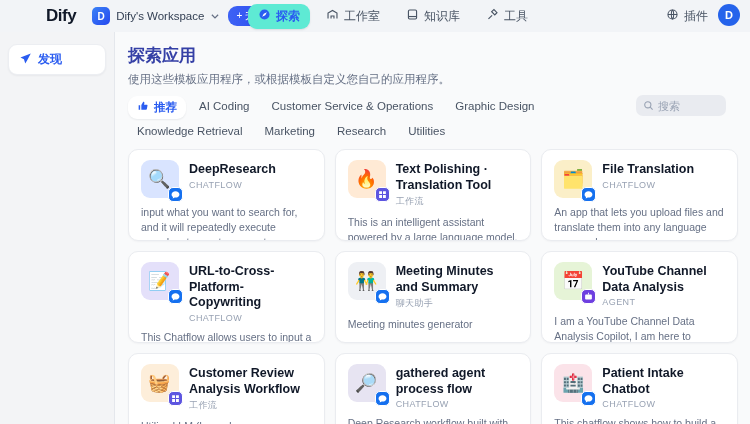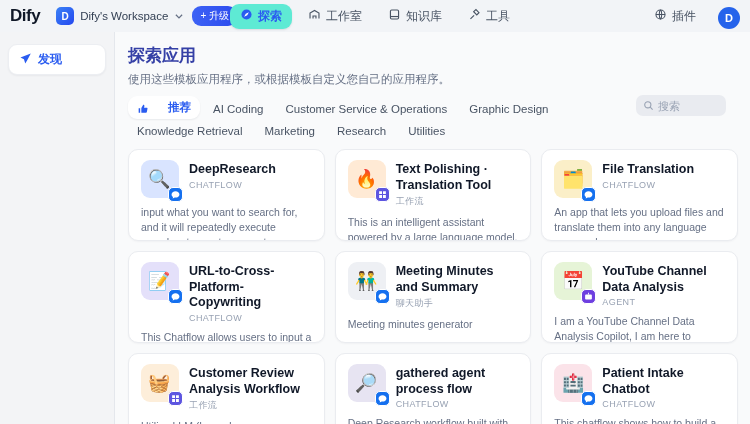--- a/index.html
+++ b/index.html
@@ -4,43 +4,43 @@
 <style>
   * { box-sizing: border-box; margin: 0; padding: 0; }
   html,body { width:750px; height:424px; overflow:hidden; }
   body {
     font-family:"Liberation Sans", sans-serif;
     background:#f2f4f7;
     color:#1d2939;
     font-size:12px;
   }
   
-  .navbar { height:32px; display:flex; align-items:center; padding:0 10px; position:relative; background:#f2f4f7; }
+  .navbar { height:32px; display:flex; align-items:center; padding:0 10px; position:relative; background:#f2f4f7;margin-left:36px; }
   .logo { font-weight:bold; font-size:17px; letter-spacing:-0.5px; color:#101828; }
   .ws-chip { display:flex; align-items:center; gap:6px; margin-left:16px; font-size:11.5px; color:#344054; cursor:pointer; }
   .ws-avatar { width:18px; height:18px; border-radius:5px; background:linear-gradient(135deg,#3b82f6,#2548ef); color:#fff; font-size:10px; font-weight:bold; display:grid; place-items:center; }
   .chev { color:#667085; display:flex; }
   .upgrade { background:linear-gradient(90deg,#3d62f5,#2c4bee); color:#fff; font-size:10px; padding:3px 8px; border-radius:9px; margin-left:8px; cursor:pointer; white-space:nowrap; }
   .nav-center { position:absolute; left:50%; transform:translateX(-50%); display:flex; gap:6px; align-items:center; }
   .nav-tab { display:flex; align-items:center; gap:5px; font-size:12px; color:#495464; padding:4px 10px; border-radius:9px; cursor:pointer; white-space:nowrap; }
   .nav-tab.active { background:#5eead4; color:#2a5cf0; font-weight:bold; box-shadow:0 1px 2px rgba(16,24,40,.1); }
   .nav-tab svg { width:13px; height:13px; }
-  .nav-right { margin-left:auto; display:flex; align-items:flex-end; gap:12px; }
+  .nav-right { margin-left:auto; display:flex; align-items:flex-start; }
   .avatar { width:22px; height:22px; border-radius:50%; background:#2563eb; color:#fff; font-size:11px; font-weight:bold; display:grid; place-items:center; cursor:pointer; }
   
   .layout { display:flex; height:392px; }
   .sidebar { width:115px; background:#f3f4f6; border-right:1px solid #e4e7ec; padding:12px 8px; }
   .side-item { display:flex; align-items:center; gap:6px; background:#fff; border:1px solid #eceef2; border-radius:9px; padding:6px 10px; color:#2a5cf0; font-size:12px; font-weight:bold; cursor:pointer; box-shadow:0 1px 2px rgba(16,24,40,.05); }
   .side-item svg { width:13px; height:13px; }
   .main { flex:1; background:#f9fafb; padding:12px 12px 0 13px; position:relative; }
   .page-title { font-size:17px; font-weight:bold; color:#3540a6; }
   .page-subtitle { font-size:11.5px; color:#667085; margin-top:5px; }
   
   .filters { margin-top:9px; display:flex; flex-wrap:wrap; gap:2px 4px; width:505px; }
-  .filter-tab { font-size:11.5px; color:#495464; padding:4px 9px; border-radius:9px; display:flex; align-items:flex-end; gap:19px; cursor:pointer; white-space:nowrap; }
+  .filter-tab { font-size:11.5px; color:#495464; padding:4px 9px; border-radius:9px; display:flex; align-items:flex-start; gap:5px; cursor:pointer; white-space:nowrap; }
   .filter-tab.active { background:#fff; color:#2a5cf0; font-weight:bold; box-shadow:0 1px 2px rgba(16,24,40,.07); }
   .filter-tab svg { width:12px; height:12px; }
   .search-box { position:absolute; right:24px; top:63px; width:90px; height:21px; background:#e9ebf0; border-radius:7px; display:flex; align-items:center; gap:4px; padding:0 7px; }
   .search-box svg { width:11px; height:11px; color:#98a2b3; flex:0 0 auto; }
   .search-box input { border:0; outline:0; background:transparent; width:100%; font-size:11px; color:#475467; font-family:"Liberation Sans", sans-serif; }
   .search-box input::placeholder { color:#98a2b3; }
   
   .grid { margin-top:8px; display:grid; grid-template-columns:repeat(3,1fr); grid-auto-rows:92px; gap:10px; }
   .card { background:#fff; border:1px solid #eaecf0; border-radius:10px; padding:10px 12px; box-shadow:0 1px 2px rgba(16,24,40,.04); overflow:hidden; cursor:pointer; }
   .card-head { display:flex; gap:10px; align-items:flex-start; }

